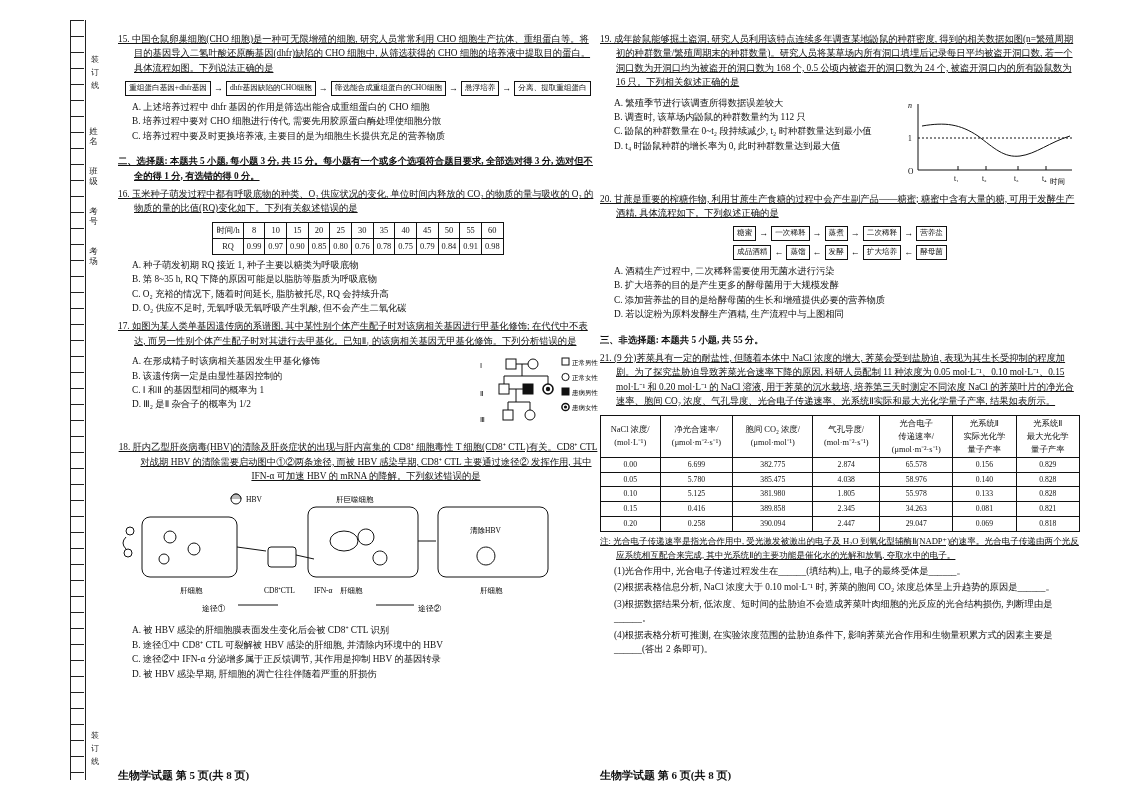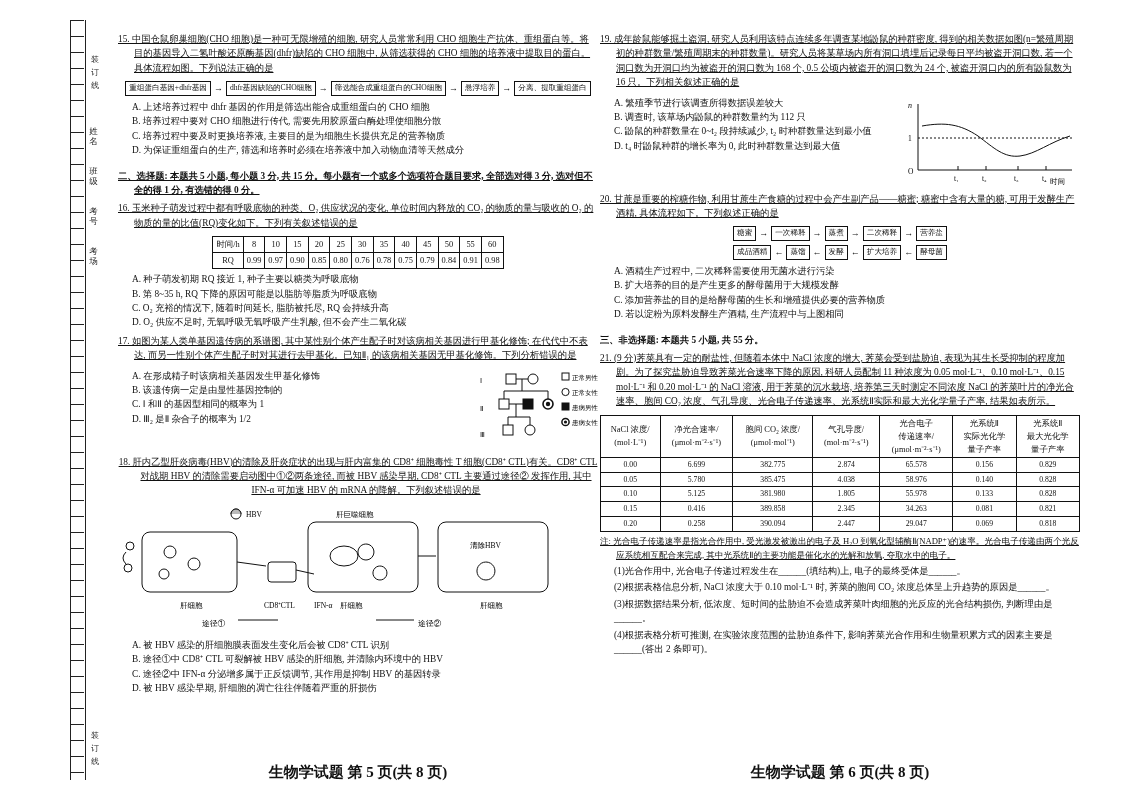--- a/index.html
+++ b/index.html
@@ -18,21 +18,21 @@
   .vcol{position:absolute;left:88px;writing-mode:vertical-rl;text-orientation:upright;font-size:8.5px;letter-spacing:10px;color:#222;}
   .item{margin-bottom:6px;}
   .opts div{text-indent:0;padding-left:14px;}
   .sect{font-weight:bold;margin:11px 0 4px;}
   table.dt{border-collapse:collapse;font-size:8.4px;margin:3px auto;}
   table.dt td,table.dt th{border:1px solid #111;padding:1px 3px;text-align:center;font-weight:normal;}
   .flowrow{display:flex;align-items:center;justify-content:center;gap:3px;margin:4px 0;flex-wrap:nowrap;}
   .fbox{border:1px solid #111;padding:2px 3px;font-size:7.6px;line-height:1.15;text-align:center;white-space:nowrap;}
   .arrow{font-size:9px;}
   .figwrap{position:relative;margin:4px 0;text-decoration:underline;}
-  .footer{position:absolute;bottom:16px;width:480px;text-align:center;font-size:15px;font-weight:bold;}
+  .footer{position:absolute;bottom:16px;width:480px;font-size:11px;font-weight:bold;}
   .note{font-size:8.6px;}
   .smalltbl td{font-size:7.7px;}
   .pedigree{float:right;width:120px;margin-left:6px;}
   .clear{clear:both;}
   .hang{padding-left:16px;text-indent:-16px;text-decoration:underline;}
   .hang2{padding-left:14px;text-indent:-14px;}
   .subq{padding-left:14px;text-indent:0;margin-top:2px;}
   svg{display:block;}
 </style>
 </head>
@@ -112,21 +112,20 @@
       <span class="arrow">→</span>
       <span class="fbox">悬浮培养</span>
       <span class="arrow">→</span>
       <span class="fbox">分离、提取重组蛋白</span>
     </div>
 
     <div class="opts">
       <div class="hang2">A. 上述培养过程中 dhfr 基因的作用是筛选出能合成重组蛋白的 CHO 细胞</div>
       <div class="hang2">B. 培养过程中要对 CHO 细胞进行传代, 需要先用胶原蛋白酶处理使细胞分散</div>
       <div class="hang2">C. 培养过程中要及时更换培养液, 主要目的是为细胞生长提供充足的营养物质</div>
-      <div class="hang2">D. 为保证重组蛋白的生产, 筛选和培养时必须在培养液中加入动物血清等天然成分</div>
     </div>
 
     <div class="sect hang">二、选择题: 本题共 5 小题, 每小题 3 分, 共 15 分。每小题有一个或多个选项符合题目要求, 全部选对得 3 分, 选对但不全的得 1 分, 有选错的得 0 分。</div>
 
     <div class="item hang">
       <span>16. 玉米种子萌发过程中都有呼吸底物的种类、O₂ 供应状况的变化, 单位时间内释放的 CO₂ 的物质的量与吸收的 O₂ 的物质的量的比值(RQ)变化如下。下列有关叙述错误的是</span>
     </div>
 
     <table class="dt">
       <tbody>

